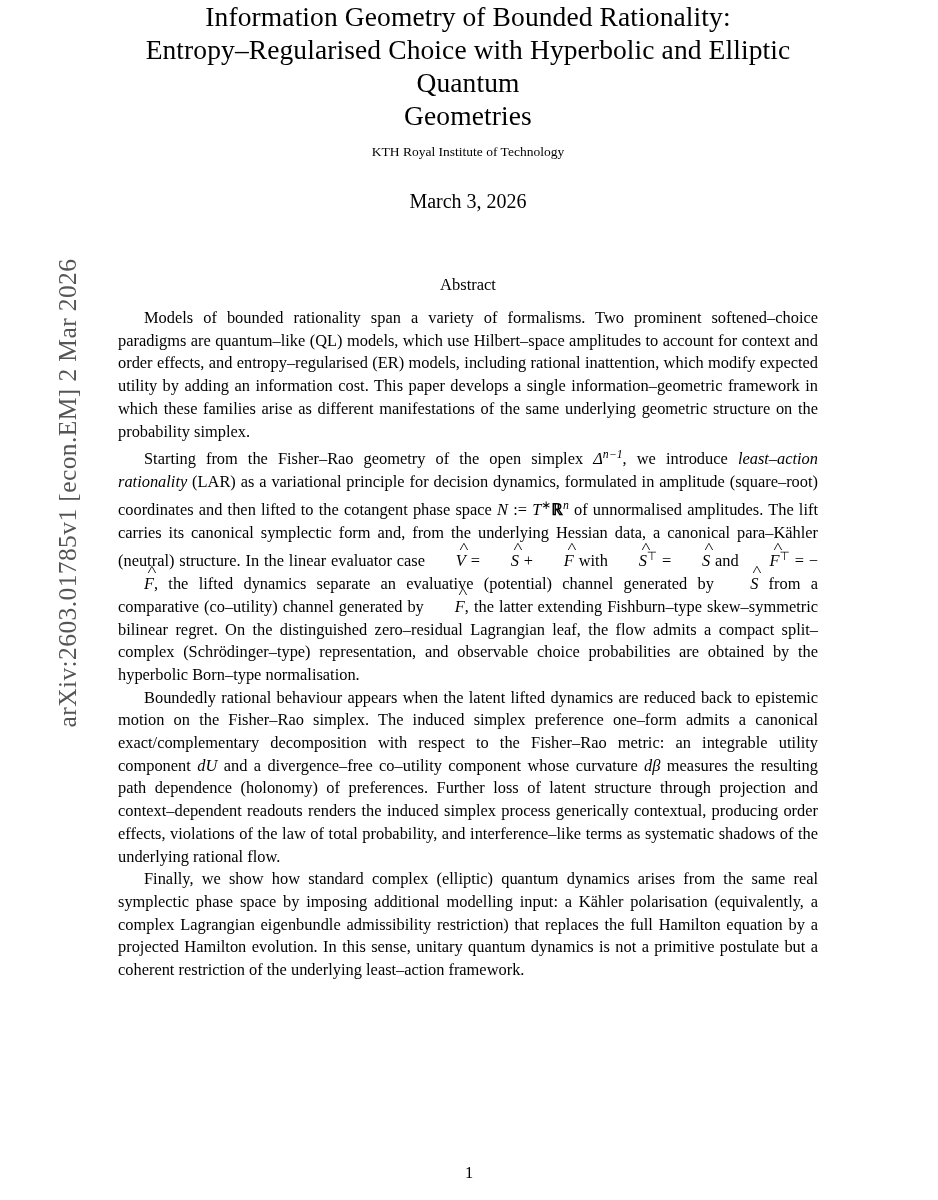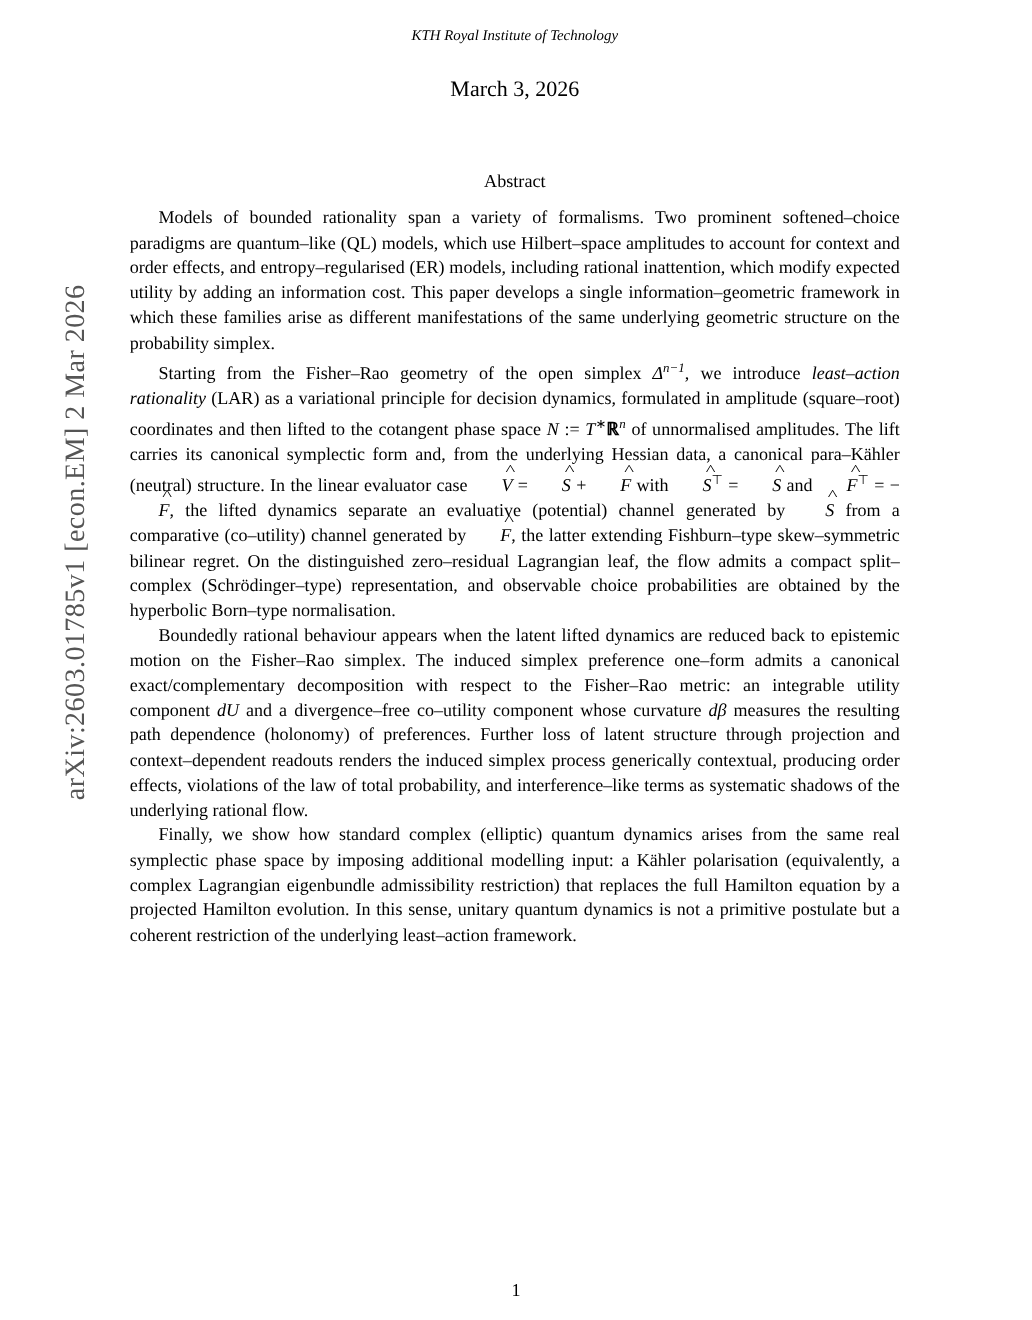--- a/index.html
+++ b/index.html
@@ -47,22 +47,21 @@
   .title .line2 { display: block; }
   .title .line3 { display: block; }
   .authors {
     text-align: center;
     font-size: 20px;
     margin-top: 40px;
   }
   .affiliation {
     text-align: center;
     font-size: 13.5px;
-    margin-top: 24px;
-    font-style: italic;
+    margin-top: 12px;
   }
   .date {
     text-align: center;
     font-size: 20px;
     margin-top: 30px;
   }
   .abstract-heading {
     text-align: center;
     font-size: 16.5px;
     font-weight: normal;
@@ -113,20 +112,25 @@
 </style>
 </head>
 <body>
 
 <div class="page">
 
   <div class="arxiv-stamp">arXiv:2603.01785v1  [econ.EM]  2 Mar 2026</div>
 
   <div class="content">
 
+    <div class="title">
+      <span class="line1">Information Geometry of Bounded Rationality:</span>
+      <span class="line2">Entropy–Regularised Choice with Hyperbolic and Elliptic Quantum</span>
+      <span class="line3">Geometries</span>
+    </div>
 
     <div class="affiliation">KTH Royal Institute of Technology</div>
     <div class="date">March 3, 2026</div>
 
     <div class="abstract-heading">Abstract</div>
 
     <div class="abstract-body">
 
       <p>Models of bounded rationality span a variety of formalisms. Two prominent softened–choice paradigms are quantum–like (QL) models, which use Hilbert–space amplitudes to account for context and order effects, and entropy–regularised (ER) models, including rational inattention, which modify expected utility by adding an information cost. This paper develops a single information–geometric framework in which these families arise as different manifestations of the same underlying geometric structure on the probability simplex.</p>
 

